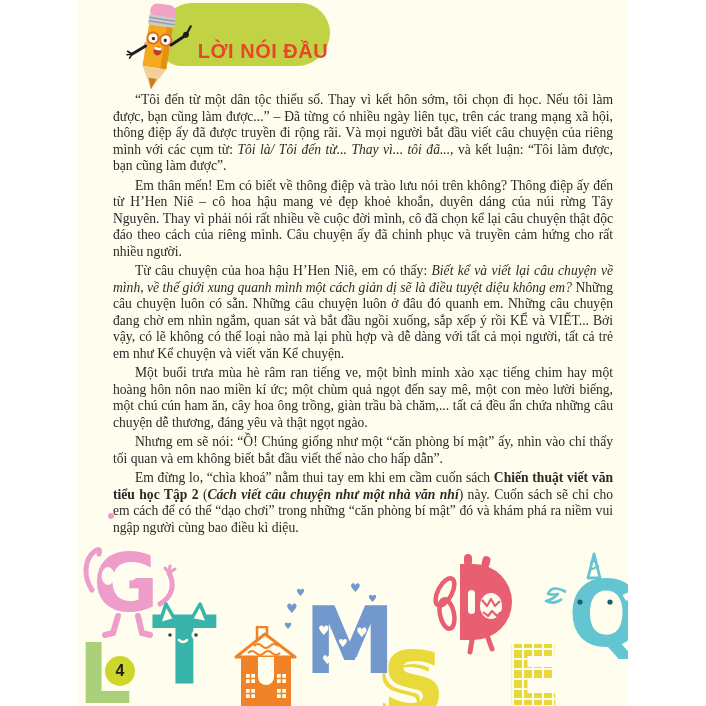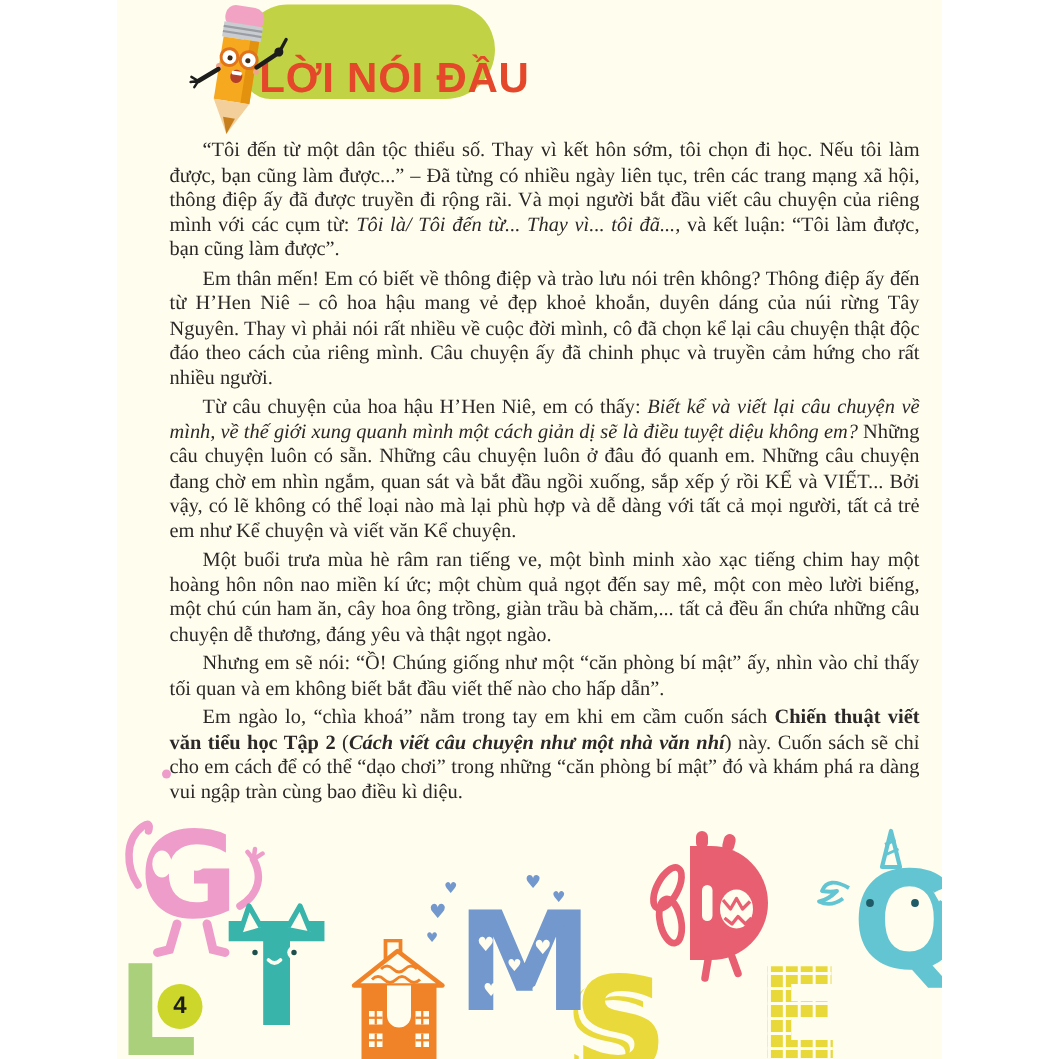--- a/index.html
+++ b/index.html
@@ -1,21 +1,21 @@
 <!DOCTYPE html>
 <html><head>
 <meta charset="utf-8">
 <style>
   html,body{margin:0;padding:0;width:706px;height:706px;overflow:hidden;background:#ffffff;}
   .page{position:absolute;left:78px;top:0;width:550px;height:706px;background:#FFFDEE;overflow:hidden;}
   
   .bubble{position:absolute;left:84px;top:3px;width:168px;height:63px;background:#C2D245;
           border-radius:36px 36px 40px 22px;display:flex;align-items:center;justify-content:center;
           padding-left:34px;box-sizing:border-box;}
-  .bubble-title{font-family:"Liberation Sans",sans-serif;font-weight:bold;font-size:28px;
+  .bubble-title{font-family:"Liberation Sans",sans-serif;font-weight:bold;font-size:20px;
           color:#E5472A;letter-spacing:.5px;white-space:nowrap;margin-top:34px;}
   .mascot{position:absolute;left:32px;top:1px;width:96px;height:100px;z-index:2;}
   
   .bodytext{position:absolute;left:35px;top:92px;width:500px;font-family:"Liberation Serif",serif;
           font-size:13.6px;line-height:16.5px;color:#2B2827;text-align:justify;}
   .bodytext p{margin:0 0 3px 0;text-indent:22px;}
   .i{font-style:italic;}
   .b{font-weight:bold;}
   .bi{font-weight:bold;font-style:italic;margin-top:20px;}
   
@@ -73,21 +73,21 @@
       <path d="M23,57 l-5,1.5 M23,57 l-2,4.5 M23,57 l-5,-2" stroke="#1D1D1B" stroke-width="1.6" stroke-linecap="round"></path>
     </g>
   </svg>
 
   <div class="bodytext">
     <p><span>“Tôi đến từ một dân tộc thiểu số. Thay vì kết hôn sớm, tôi chọn đi học. Nếu tôi làm được, bạn cũng làm được...” – Đã từng có nhiều ngày liên tục, trên các trang mạng xã hội, thông điệp ấy đã được truyền đi rộng rãi. Và mọi người bắt đầu viết câu chuyện của riêng mình với các cụm từ: </span><span class="i">Tôi là/ Tôi đến từ... Thay vì... tôi đã...,</span><span> và kết luận: “Tôi làm được, bạn cũng làm được”.</span></p>
     <p><span>Em thân mến! Em có biết về thông điệp và trào lưu nói trên không? Thông điệp ấy đến từ H’Hen Niê – cô hoa hậu mang vẻ đẹp khoẻ khoắn, duyên dáng của núi rừng Tây Nguyên. Thay vì phải nói rất nhiều về cuộc đời mình, cô đã chọn kể lại câu chuyện thật độc đáo theo cách của riêng mình. Câu chuyện ấy đã chinh phục và truyền cảm hứng cho rất nhiều người.</span></p>
     <p><span>Từ câu chuyện của hoa hậu H’Hen Niê, em có thấy: </span><span class="i">Biết kể và viết lại câu chuyện về mình, về thế giới xung quanh mình một cách giản dị sẽ là điều tuyệt diệu không em?</span><span> Những câu chuyện luôn có sẵn. Những câu chuyện luôn ở đâu đó quanh em. Những câu chuyện đang chờ em nhìn ngắm, quan sát và bắt đầu ngồi xuống, sắp xếp ý rồi KỂ và VIẾT... Bởi vậy, có lẽ không có thể loại nào mà lại phù hợp và dễ dàng với tất cả mọi người, tất cả trẻ em như Kể chuyện và viết văn Kể chuyện.</span></p>
     <p><span>Một buổi trưa mùa hè râm ran tiếng ve, một bình minh xào xạc tiếng chim hay một hoàng hôn nôn nao miền kí ức; một chùm quả ngọt đến say mê, một con mèo lười biếng, một chú cún ham ăn, cây hoa ông trồng, giàn trầu bà chăm,... tất cả đều ẩn chứa những câu chuyện dễ thương, đáng yêu và thật ngọt ngào.</span></p>
     <p><span>Nhưng em sẽ nói: “Ồ! Chúng giống như một “căn phòng bí mật” ấy, nhìn vào chỉ thấy tối quan và em không biết bắt đầu viết thế nào cho hấp dẫn”.</span></p>
-    <p><span>Em ngào lo, “chìa khoá” nằm trong tay em khi em cầm cuốn sách </span><span class="b">Chiến thuật viết văn tiểu học Tập 2</span><span> (</span><span class="bi">Cách viết câu chuyện như một nhà văn nhí</span><span>) này. Cuốn sách sẽ chỉ cho em cách để có thể “dạo chơi” trong những “căn phòng bí mật” đó và khám phá ra dàng vui ngập tràn cùng bao điều kì diệu.</span></p>
+    <p><span>Em đừng lo, “chìa khoá” nằm thui tay em khi em cầm cuốn sách </span><span class="b">Chiến thuật viết văn tiểu học Tập 2</span><span> (</span><span class="bi">Cách viết câu chuyện như một nhà văn nhí</span><span>) này. Cuốn sách sẽ chỉ cho em cách để có thể “dạo chơi” trong những “căn phòng bí mật” đó và khám phá ra niềm vui ngập người cùng bao điều kì diệu.</span></p>
   </div>
 
   <div class="pink-dot"></div>
 
   <div class="deco" style="left:2px;top:544px;width:100px;height:102px;">
     <span class="letter glyph-g" style="left: 13px; top: 0px; color: rgb(238, 156, 201);">G</span>
     <svg class="overlay" width="100" height="102" viewBox="0 0 100 102">
       <path d="M12,46 C4,34 3,16 15,7 q6,-4 4,3" fill="none" stroke="#EE9CC9" stroke-width="5" stroke-linecap="round"></path>
       <path d="M80,60 C93,52 95,40 89,29" fill="none" stroke="#EE9CC9" stroke-width="5" stroke-linecap="round"></path>
       <path d="M89,29 l-4,-5 M89,29 l1,-7 M89,29 l6,-4" stroke="#EE9CC9" stroke-width="3" stroke-linecap="round"></path>

